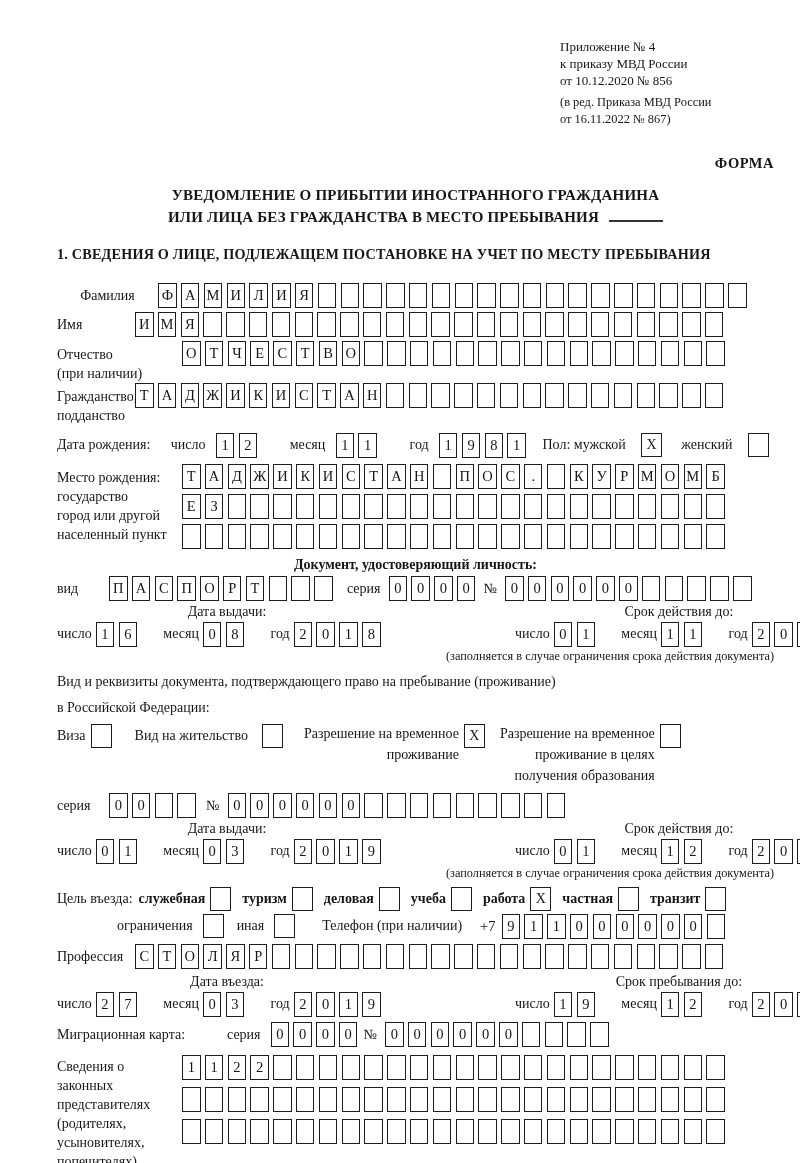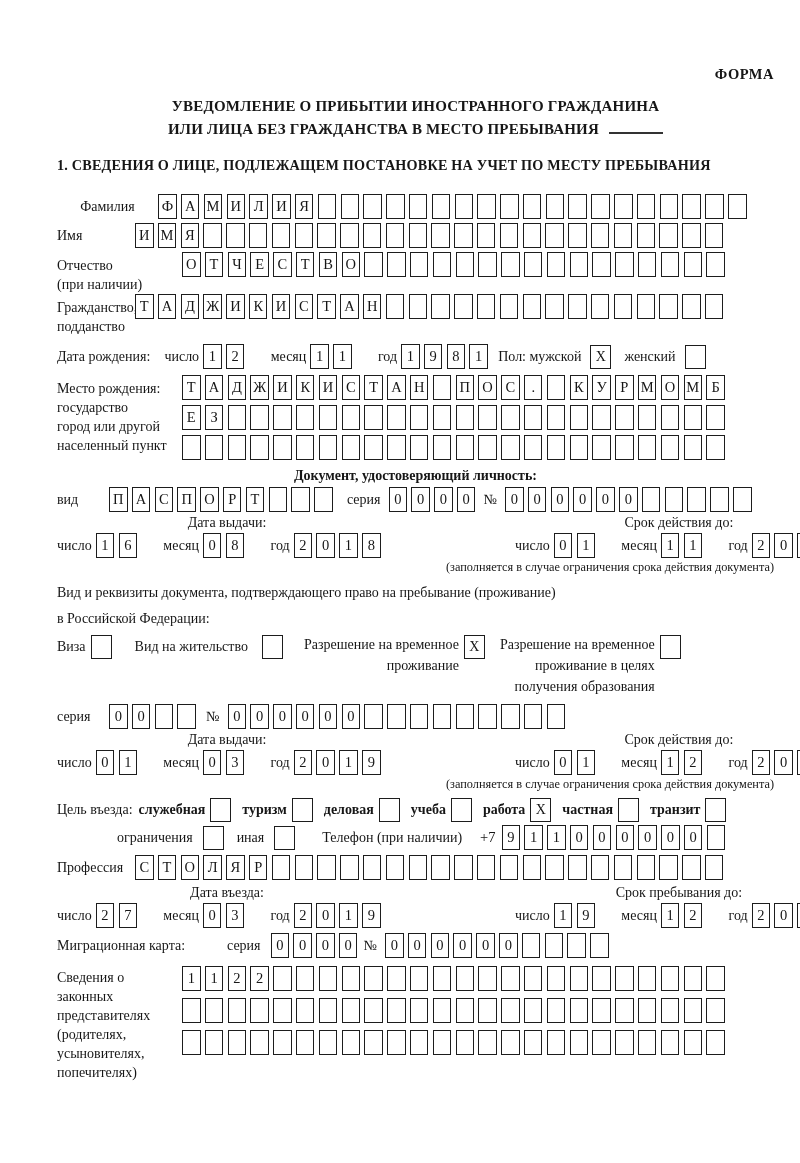--- a/index.html
+++ b/index.html
@@ -60,20 +60,29 @@
   .phone-lbl { margin-left:22px; white-space:nowrap; }
   .plus7 { margin:0 6px 0 18px; font-size:14.5px; }
   
   .rep-note { margin-left:128px; width:590px; text-align:center; font-size:12.8px; margin-top:3px; }
 </style>
 </head>
 <body>
 
 <div class="page">
 
+  <div class="appendix">
+    <div>Приложение № 4</div>
+    <div>к приказу МВД России</div>
+    <div>от 10.12.2020 № 856</div>
+    <div class="small">
+      <div>(в ред. Приказа МВД России</div>
+      <div>от 16.11.2022 № 867)</div>
+    </div>
+  </div>
 
   <div class="forma">ФОРМА</div>
 
   <div class="title">
     <div>УВЕДОМЛЕНИЕ О ПРИБЫТИИ ИНОСТРАННОГО ГРАЖДАНИНА</div>
     <div><span>ИЛИ ЛИЦА БЕЗ ГРАЖДАНСТВА В МЕСТО ПРЕБЫВАНИЯ</span><span class="blank-line"></span></div>
   </div>
 
   <div class="section1">1. СВЕДЕНИЯ О ЛИЦЕ, ПОДЛЕЖАЩЕМ ПОСТАНОВКЕ НА УЧЕТ ПО МЕСТУ ПРЕБЫВАНИЯ</div>
 
@@ -202,21 +211,21 @@
         <div class="box"></div>
         <div class="box"></div>
         <div class="box"></div>
         <div class="box"></div>
         <div class="box"></div>
         <div class="box"></div>
         <div class="box"></div>
       </div>
   </div>
 
-  <div class="dline" style="margin-top:8px;">
+  <div class="dline" style="margin-top:8px;justify-content:space-between;">
     <span class="lbl" style="margin-right:14px;">Дата рождения:</span>
     <span class="lbl">число</span>
     <div class="boxes">
         <div class="box">1</div>
         <div class="box">2</div>
       </div>
     <span class="lbl ml10">месяц</span>
     <div class="boxes">
         <div class="box">1</div>
         <div class="box">1</div>

